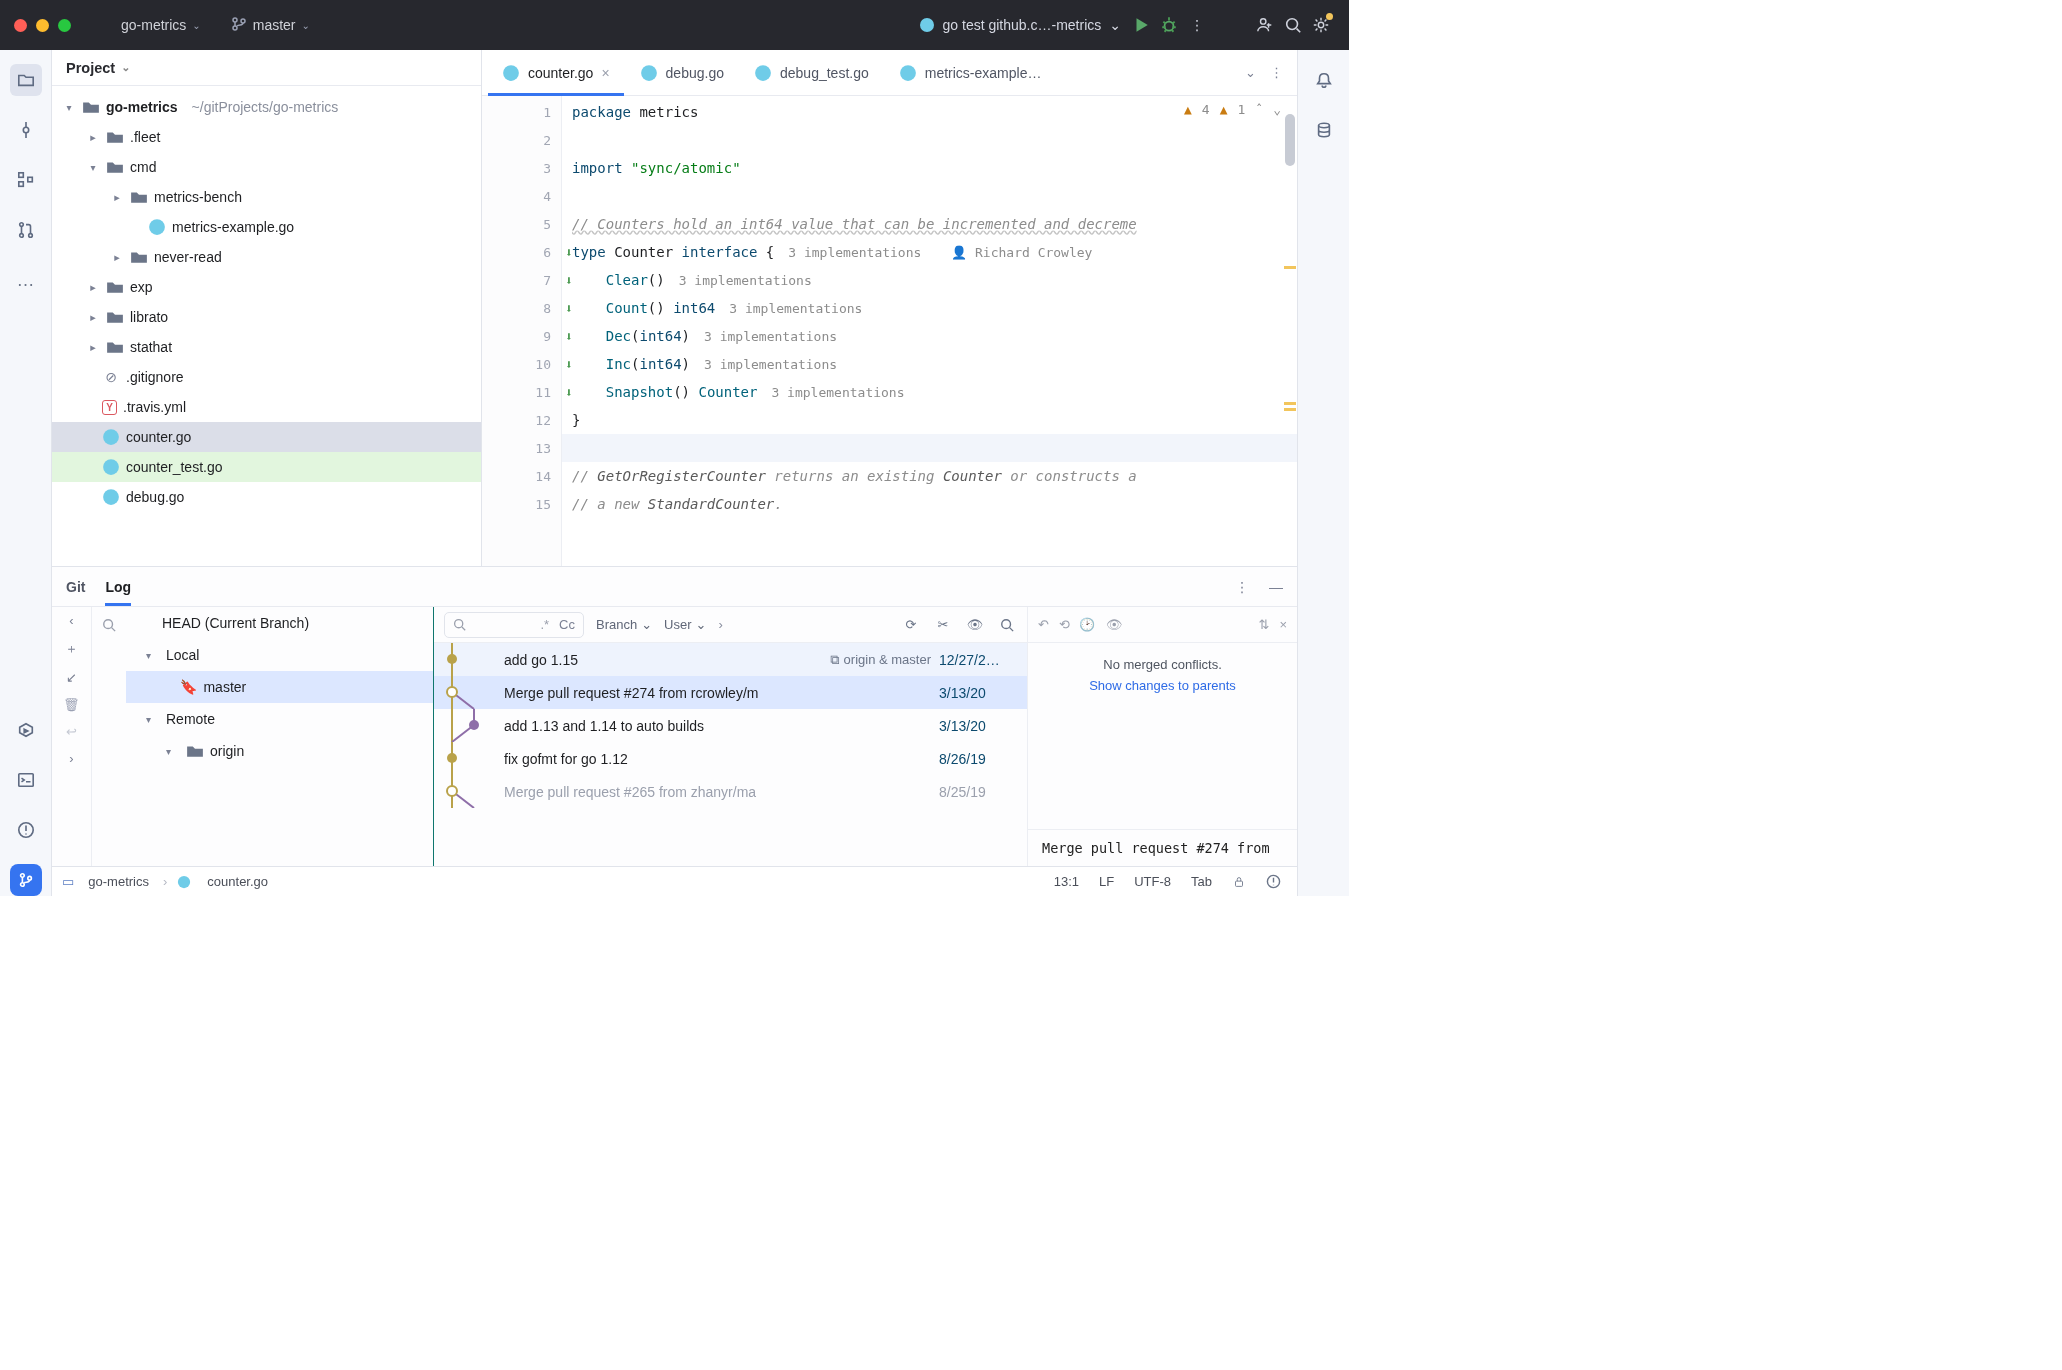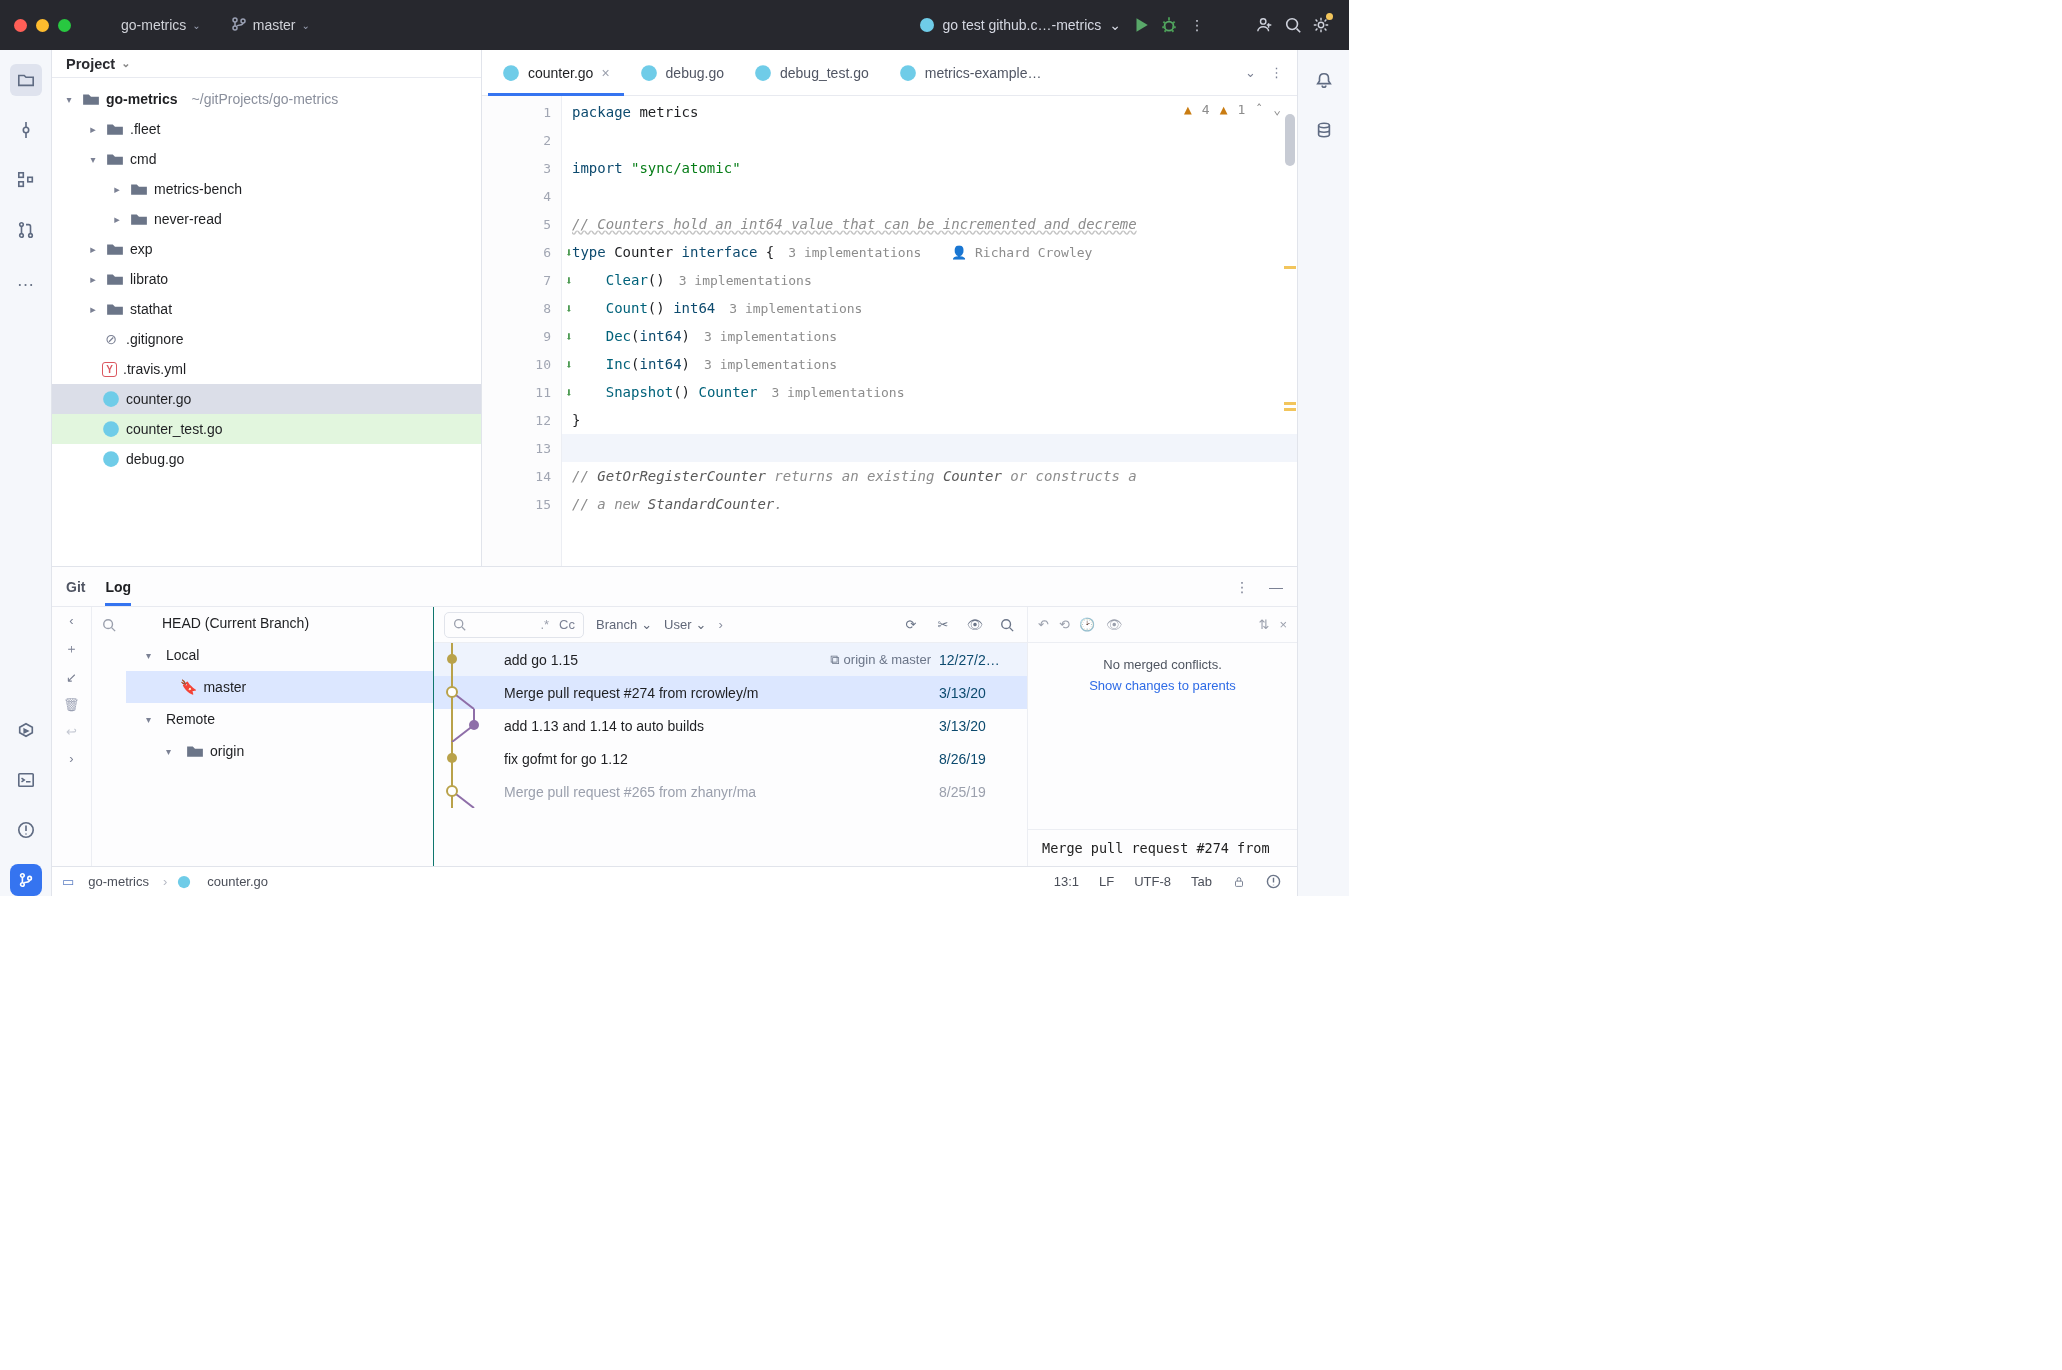--- a/index.html
+++ b/index.html
@@ -51,21 +51,21 @@
   .stripe-btn.vcs-active{background:#3574f0;border-radius:8px}
   .stripe-btn.vcs-active svg{stroke:#fff}
 
   .center-col{flex:1;display:flex;flex-direction:column;min-width:0}
   .upper{flex:1;display:flex;min-height:0}
 
   
   .project {
     width:430px; border-right:1px solid #e1e4eb; display:flex; flex-direction:column; background:#fff;
   }
-  .proj-header{height:28px;display:flex;align-items:center;padding:0 14px;border-bottom:1px solid #e8eaf0;font-weight:600;font-size:14.5px;color:#2a2b30}
+  .proj-header{height:36px;display:flex;align-items:center;padding:0 14px;border-bottom:1px solid #e8eaf0;font-weight:600;font-size:14.5px;color:#2a2b30}
   .proj-header .chev{font-size:11px;margin-left:6px;color:#888}
   .tree{flex:1;overflow:auto;padding:6px 0;font-size:14px;color:#1e1f22}
   .tree-row{display:flex;align-items:center;height:30px;padding-right:8px;gap:6px;white-space:nowrap;cursor:pointer}
   .tree-row .arrow{width:14px;display:inline-flex;justify-content:center;color:#7b8194;font-size:11px}
   .tree-row.selected{background:#dbdee8}
   .tree-row.green-bg{background:#e2f6de}
   .fi{width:18px;height:18px;display:inline-flex;align-items:center;justify-content:center}
   .fi-folder svg path{fill:#6b7588}
   .fi-go{position:relative}
   .fi-go svg circle{fill:#6fcce8}
@@ -308,20 +308,28 @@
           </div>
           <div class="tree-row" style="padding-left:58px">
             <span class="arrow chev-right"></span>
             <span class="fi fi-folder">
                 <svg viewBox="0 0 16 16">
                   <path d="M1 4h5l2 2h7v7H1z"></path>
                 </svg>
               </span>
             <span>metrics-bench</span>
           </div>
+          <div class="tree-row" style="padding-left:96px">
+            <span class="fi fi-go">
+                <svg viewBox="0 0 16 16">
+                  <circle cx="8" cy="8" r="7"></circle>
+                </svg>
+              </span>
+            <span>metrics-example.go</span>
+          </div>
           <div class="tree-row" style="padding-left:58px">
             <span class="arrow chev-right"></span>
             <span class="fi fi-folder">
                 <svg viewBox="0 0 16 16">
                   <path d="M1 4h5l2 2h7v7H1z"></path>
                 </svg>
               </span>
             <span>never-read</span>
           </div>
           <div class="tree-row" style="padding-left:34px">

